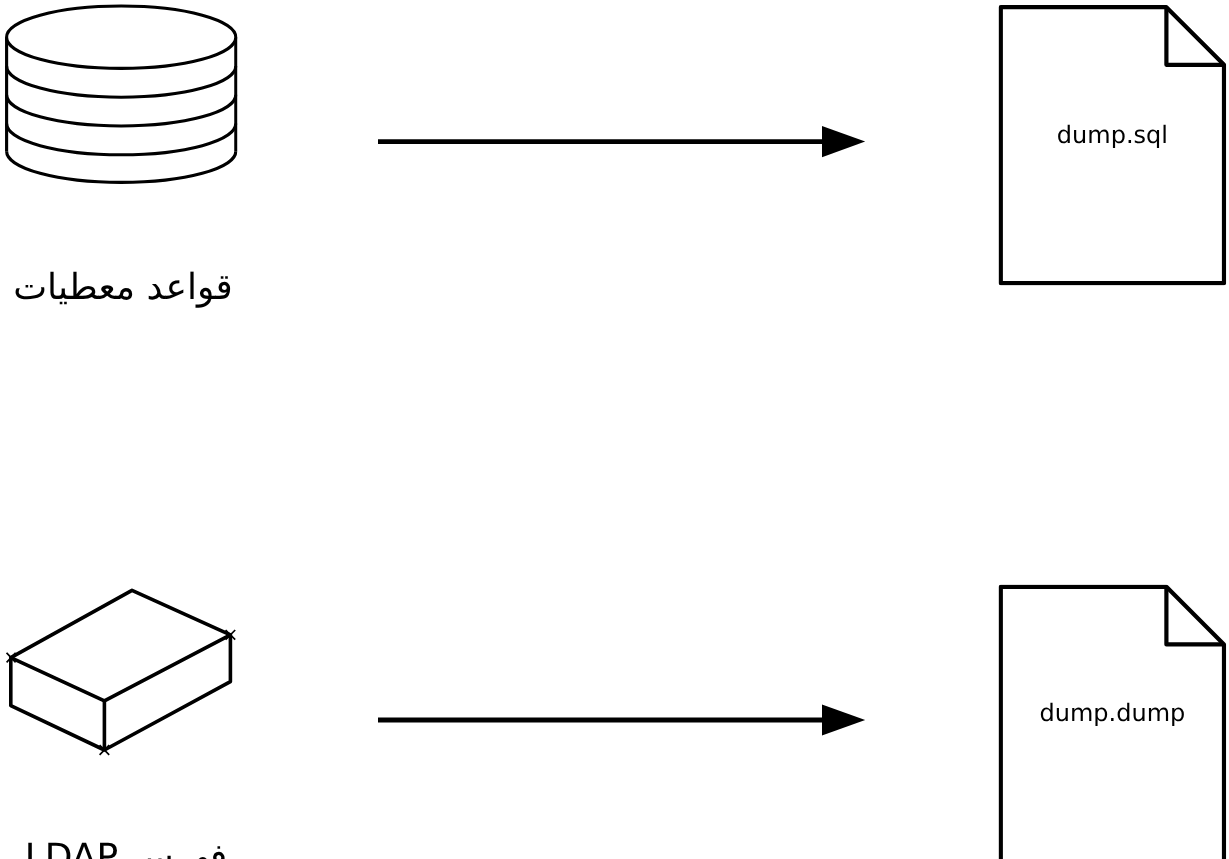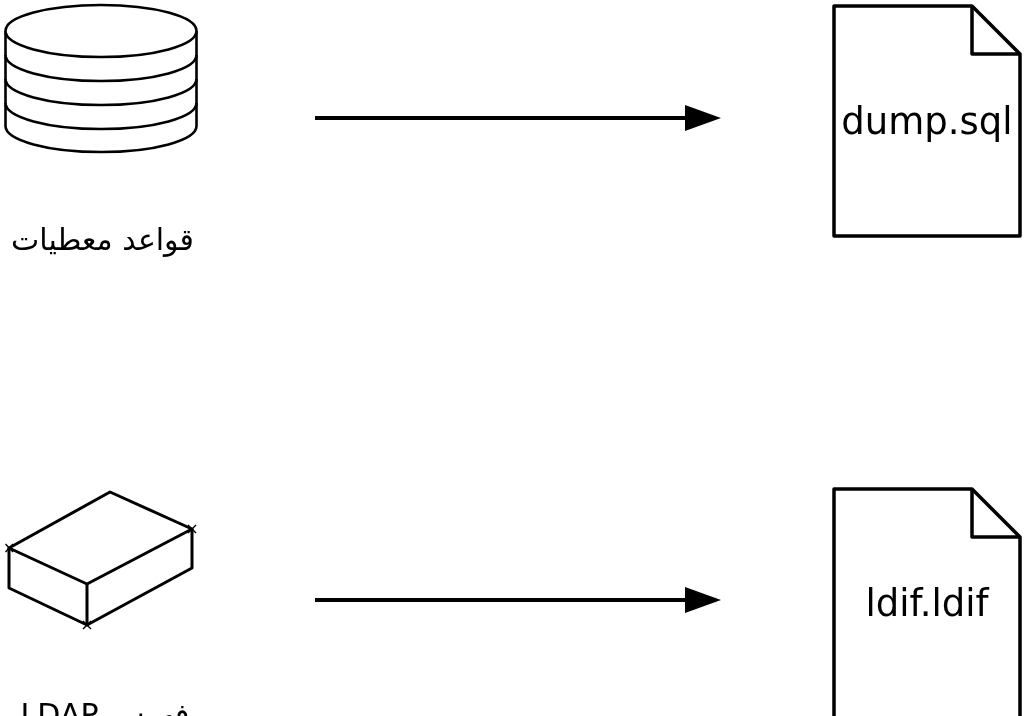--- a/index.html
+++ b/index.html
@@ -7,21 +7,21 @@
     width: 1024px; height: 716px; overflow: hidden;
     background: #ffffff;
     font-family: "DejaVu Sans", sans-serif;
   }
   .canvas { position: relative; width: 1024px; height: 716px; background: #ffffff; }
   .abs { position: absolute; }
   svg { display: block; }
   .label { color: #000; text-align: center; white-space: nowrap; }
   .label-ar { direction: rtl; margin-top: 32px; }
   .node-label { font-size: 30px; }
-  .file-label { font-size: 37px; }
+  .file-label { font-size: 20px; }
 </style>
 </head>
 <body>
 
 <div class="canvas">
 
   <svg class="abs" style="left:4px; top:3px;" width="194" height="156" viewBox="0 0 194 156">
     <g fill="none" stroke="#000000" stroke-width="2.6">
       <path d="M1.5,28 V123"></path>
       <path d="M192.5,28 V123"></path>
@@ -65,15 +65,15 @@
   <svg class="abs" style="left:315px; top:580px;" width="406" height="40" viewBox="0 0 406 40">
     <line x1="0" y1="20" x2="374" y2="20" stroke="#000000" stroke-width="4"></line>
     <polygon points="370,7 406,20 370,33" fill="#000000"></polygon>
   </svg>
 
   <svg class="abs" style="left:832px; top:487px;" width="190" height="234" viewBox="0 0 190 234">
     <path d="M2,2 L140,2 L188,50 L188,232 L2,232 Z" fill="#ffffff" stroke="#000000" stroke-width="3.5" stroke-linejoin="round"></path>
     <path d="M140,2 L140,50 L188,50" fill="none" stroke="#000000" stroke-width="3.5" stroke-linejoin="round"></path>
   </svg>
 
-  <div class="abs label file-label" style="left:840px; top:582px; width:174px;">ldif.ldif</div>
+  <div class="abs label file-label" style="left:840px; top:582px; width:174px;">dump.dump</div>
 
 </div>
 
 </body></html>

